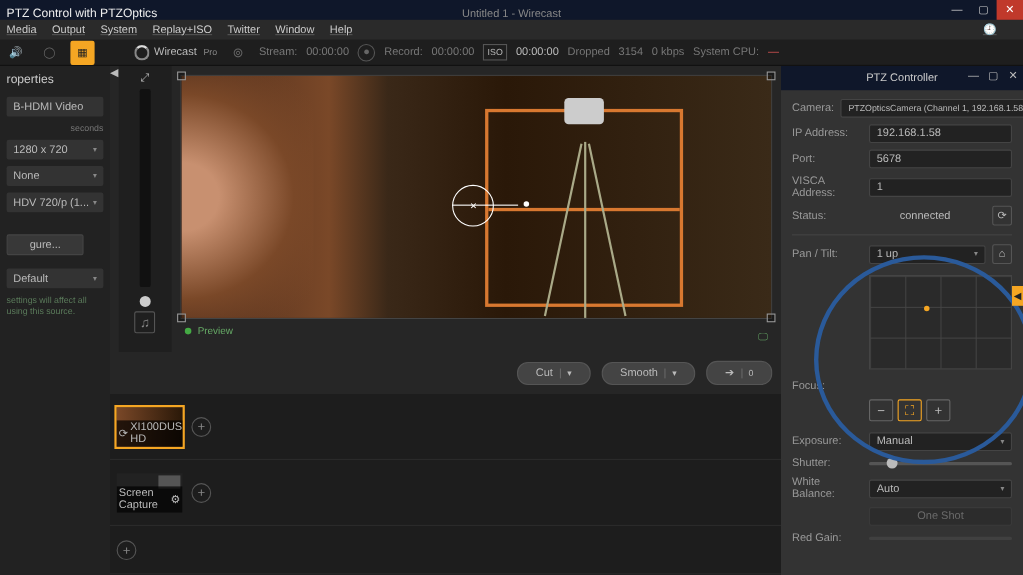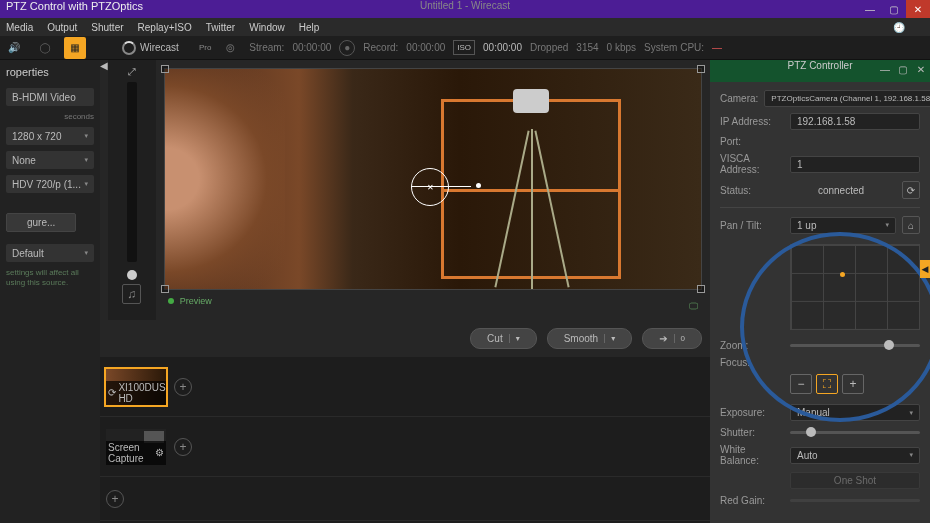--- a/index.html
+++ b/index.html
@@ -1,24 +1,24 @@
 <!DOCTYPE html>
 <html><head>
 <meta charset="utf-8">
 <style>
 *{box-sizing:border-box;margin:0;padding:0;font-family:Arial,sans-serif;font-size:10px;color:#bbb;user-select:none}
 body{width:930px;height:523px;background:#2a2a2a;overflow:hidden;position:relative}
-.titlebar{height:18px;background:#4c1d95;display:flex;align-items:flex-start;padding:0 6px;position:relative}
+.titlebar{height:18px;background:#0f172a;display:flex;align-items:flex-end;padding:0 6px;position:relative}
 .titlebar .video-title{font-size:11px;color:#eee}
 .titlebar .app-title{position:absolute;left:50%;transform:translateX(-50%);font-size:10px;color:#888}
 .titlebar .win-btns{position:absolute;right:0;top:0;display:flex}
 .titlebar .win-btn{width:24px;height:18px;display:flex;align-items:center;justify-content:center;font-size:10px;color:#ccc}
 .titlebar .win-close{background:#c0392b;color:#fff}
 .menubar{height:18px;background:#2a2a2a;display:flex;align-items:center;padding:0 6px;gap:14px}
-.menubar span{font-size:10px;color:#ccc;text-decoration-color:#555}
+.menubar span{font-size:10px;color:#ccc;text-decoration:underline;text-decoration-color:#555}
 .clock-icon{position:absolute;right:24px}
 .toolbar{height:24px;background:#1e1e1e;display:flex;align-items:center;padding:0 4px;gap:8px;font-size:9px;color:#888;border-bottom:1px solid #111}
 .toolbar .tb-ico{width:22px;height:22px;display:flex;align-items:center;justify-content:center;color:#666}
 .toolbar .tb-ico.active{background:#f5a623;color:#222;border-radius:2px}
 .toolbar .brand{color:#ddd;display:flex;align-items:center;gap:4px}
 .toolbar .brand .spin{width:14px;height:14px;border:2px solid #888;border-top-color:#ddd;border-radius:50%}
 .toolbar .stat{color:#777}
 .toolbar .stat.warn{color:#d55}
 .toolbar .box{border:1px solid #555;padding:2px 3px;font-size:8px}
 .main{display:flex;height:calc(100% - 60px)}
@@ -58,21 +58,21 @@
 .trans-btn{background:#444;border:1px solid #555;border-radius:10px;padding:4px 16px;display:flex;align-items:center;gap:6px;font-size:10px;color:#ccc}
 .trans-btn .sub{border-left:1px solid #666;padding-left:6px;font-size:8px}
 .layers{background:#1d1d1d;flex:1;overflow-y:auto}
 .layers .l-row{display:flex;align-items:center;gap:8px;padding:6px;border-bottom:1px solid #2a2a2a;min-height:60px}
 .layers .thumb{width:60px;height:36px;background:#333;position:relative;overflow:hidden}
 .layers .thumb.sel{outline:2px solid #f5a623}
 .layers .thumb-lbl{position:absolute;bottom:0;left:0;right:0;background:rgba(0,0,0,0.7);font-size:7px;padding:1px 2px;display:flex;align-items:center;gap:2px}
 .layers .add{width:18px;height:18px;border:1px solid #555;border-radius:50%;display:flex;align-items:center;justify-content:center;font-size:12px;color:#888}
 .layers .l-row.empty{min-height:44px}
 .ptz-panel{width:220px;background:#333;display:flex;flex-direction:column;font-size:9px}
-.ptz-title{height:22px;background:#14532d;display:flex;align-items:flex-start;justify-content:center;position:relative}
+.ptz-title{height:22px;background:#0f172a;display:flex;align-items:center;justify-content:center;position:relative}
 .ptz-title span{font-size:10px;color:#ccc}
 .ptz-title .wbtn{position:absolute;right:0;top:0;display:flex}
 .ptz-title .wbtn div{width:18px;height:18px;display:flex;align-items:center;justify-content:center}
 .ptz-body{padding:8px 10px;display:flex;flex-direction:column;gap:6px;position:relative}
 .prow{display:flex;align-items:center;gap:6px}
 .prow .lbl{width:64px;color:#999}
 .prow .field{flex:1;background:#222;border:1px solid #444;padding:3px 6px;border-radius:2px;height:17px;display:flex;align-items:center;justify-content:space-between}
 .prow .refresh{width:18px;height:18px;border:1px solid #555;border-radius:2px;display:flex;align-items:center;justify-content:center}
 .ptz-grid{height:86px;background:#2a2a2a;border:1px solid #444;margin:4px 0 4px 70px;position:relative;background-image:linear-gradient(#444 1px,transparent 1px),linear-gradient(90deg,#444 1px,transparent 1px);background-size:25% 33.3%}
 .ptz-grid .pos{position:absolute;left:38%;top:32%;width:5px;height:5px;background:#f5a623;border-radius:50%}
@@ -94,37 +94,37 @@
   <div class="win-btns">
     <div class="win-btn">—</div>
     <div class="win-btn">▢</div>
     <div class="win-btn win-close">✕</div>
   </div>
 </div>
 
 <div class="menubar">
   <span>Media</span>
   <span>Output</span>
-  <span>Shutter</span>
+  <span>System</span>
   <span>Replay+ISO</span>
   <span>Twitter</span>
   <span>Window</span>
   <span>Help</span>
   <span class="clock-icon">🕘</span>
 </div>
 
 <div class="toolbar">
   <div class="tb-ico">🔊</div>
   <div class="tb-ico">◯</div>
   <div class="tb-ico active">▦</div>
   <div style="width:20px"></div>
   <div class="brand">
       <div class="spin"></div>
       <span>Wirecast</span>
-      <span style="color:#888;font-size:8px;margin-left:16px">Pro</span>
+      <span style="color:#888;font-size:8px;margin-left:2px">Pro</span>
     </div>
   <div class="tb-ico" style="font-size:12px">⊚</div>
   <span class="stat">Stream:</span>
   <span class="stat">00:00:00</span>
   <div class="tb-ico" style="border:1px solid #555;border-radius:50%;width:16px;height:16px">●</div>
   <span class="stat">Record:</span>
   <span class="stat">00:00:00</span>
   <span class="box">ISO</span>
   <span class="stat"><span></span> <span>00:00:00</span></span>
   <span class="stat">Dropped</span>
@@ -256,20 +256,23 @@
           </div>
         </div>
       <div class="prow">
           <span class="lbl">IP Address:</span>
           <div class="field">
             <span>192.168.1.58</span>
           </div>
         </div>
       <div class="prow">
           <span class="lbl">Port:</span>
+          <div class="field">
+            <span>5678</span>
+          </div>
         </div>
       <div class="prow">
           <span class="lbl">VISCA Address:</span>
           <div class="field">
             <span>1</span>
           </div>
         </div>
       <div class="prow">
           <span class="lbl">Status:</span>
           <div style="flex:1;text-align:center;padding-right:4px">connected</div>
@@ -279,26 +282,20 @@
       <div class="prow">
           <span class="lbl">Pan / Tilt:</span>
           <div class="field">
             <span>1 up</span>
             <span class="darr">▾</span>
           </div>
           <div class="refresh">⌂</div>
         </div>
       <div class="ptz-grid">
           <div class="pos"></div>
-        </div>
-      <div class="prow">
-          <span class="lbl">Zoom:</span>
-          <div class="slider">
-            <div class="knob" style="left:72%"></div>
-          </div>
         </div>
       <div class="prow">
           <span class="lbl">Focus:</span>
         </div>
       <div class="focus-btns">
         <div>−</div>
         <div class="sel">⛶</div>
         <div>+</div>
       </div>
       <div class="prow" style="margin-top:4px">

